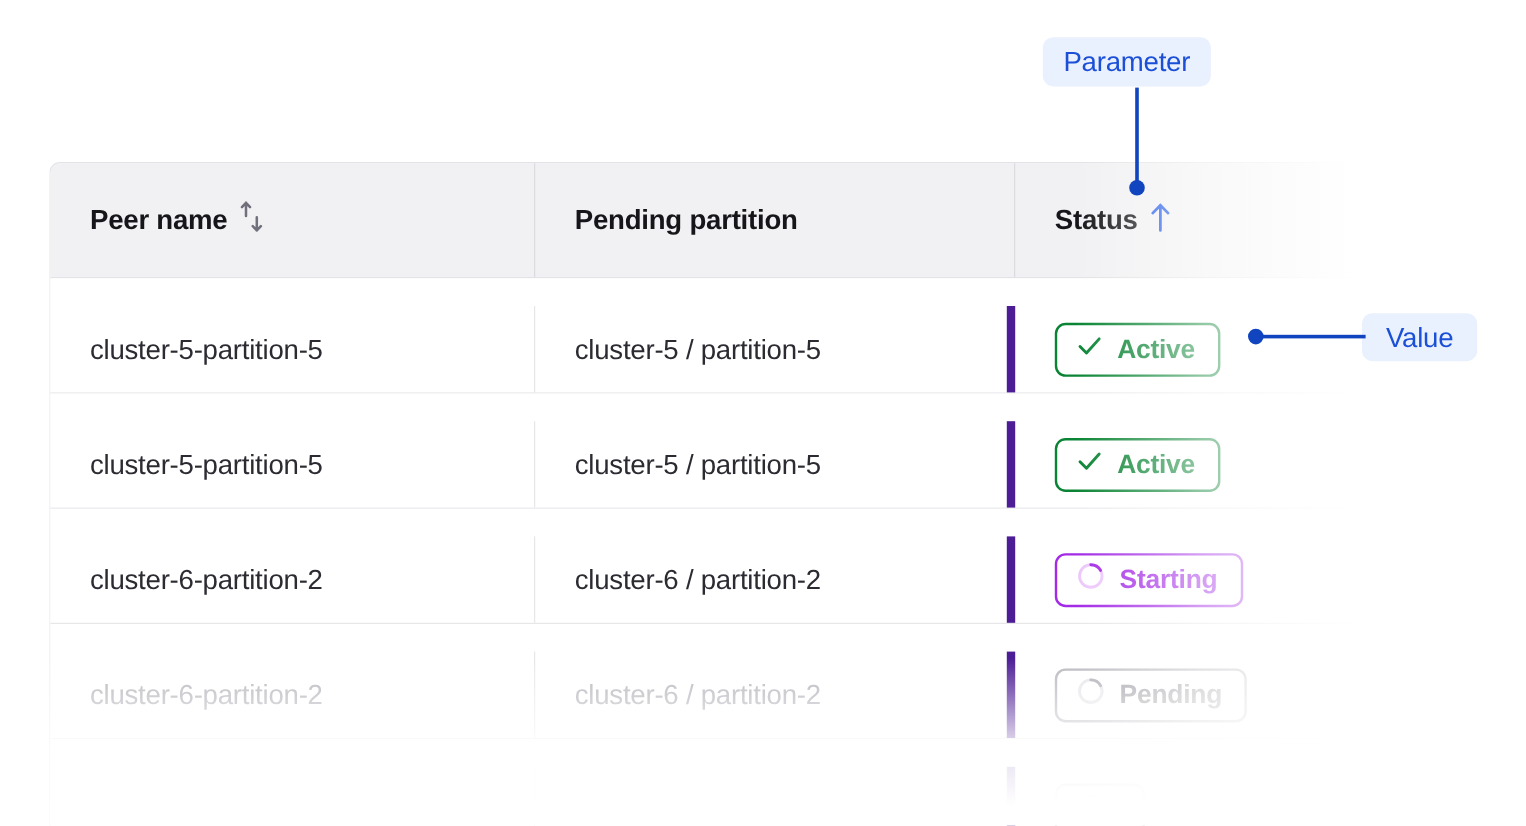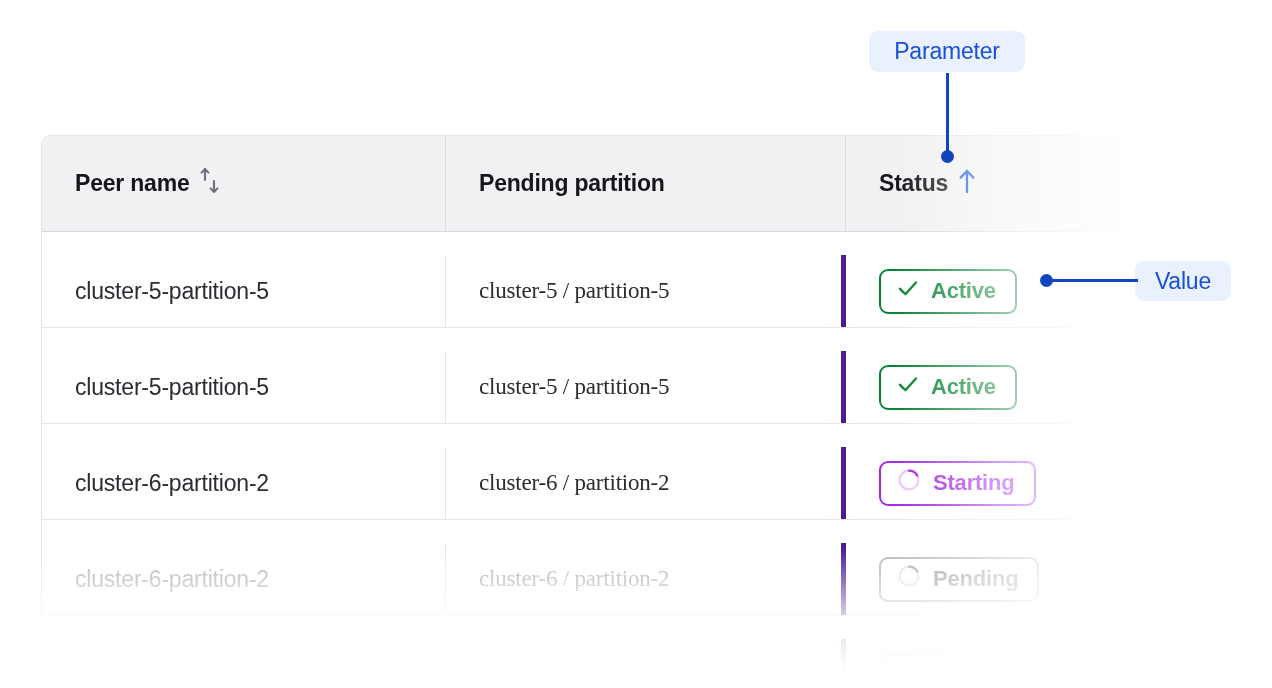--- a/index.html
+++ b/index.html
@@ -70,21 +70,21 @@
   .cell {
     display: flex;
     align-items: center;
     font-size: 23px;
     color: #2b2b32;
     padding-left: 33px;
     letter-spacing: -0.2px;
     margin-top: 23px;
   }
   .cell-peer    { width: 404px; border-right: 1px solid #e7e7ea; }
-  .cell-cluster { width: 400px; border-right: 5px solid #4c1d95; font-family: Liberation Serif, serif; }
+  .cell-cluster { width: 400px; border-right: 7px solid #4c1d95; }
   .cell-status  { flex: 1; }
 
   .row.dim .cell { color: #b3b3ba; }
 
   
   .badge {
     display: inline-flex;
     align-items: center;
     gap: 11px;
     height: 45px;
@@ -131,21 +131,21 @@
     align-items: center;
     justify-content: center;
     background: #e9f0fe;
     color: #1a4fd6;
     font-size: 23px;
     font-weight: 500;
     border-radius: 9px;
     letter-spacing: -0.2px;
     white-space: nowrap;
   }
-  .pill-parameter { left: 869px; top: 31px; width: 156px; height: 41px; }
+  .pill-parameter { left: 869px; top: 31px; width: 140px; height: 41px; }
   .pill-value     { left: 1135px; top: 261px; width: 96px; height: 40px; }
 
   .ann-line-v {
     position: absolute;
     left: 946px; top: 73px;
     width: 3px; height: 84px;
     background: #1045bf;
   }
   .ann-line-h {
     position: absolute;

